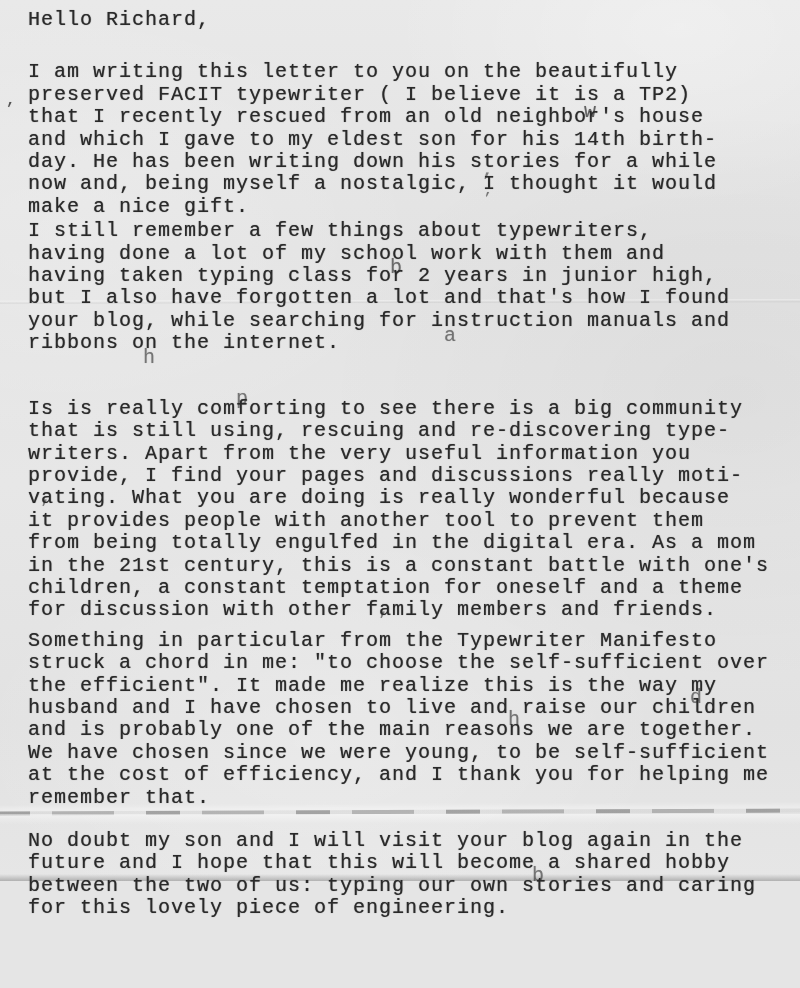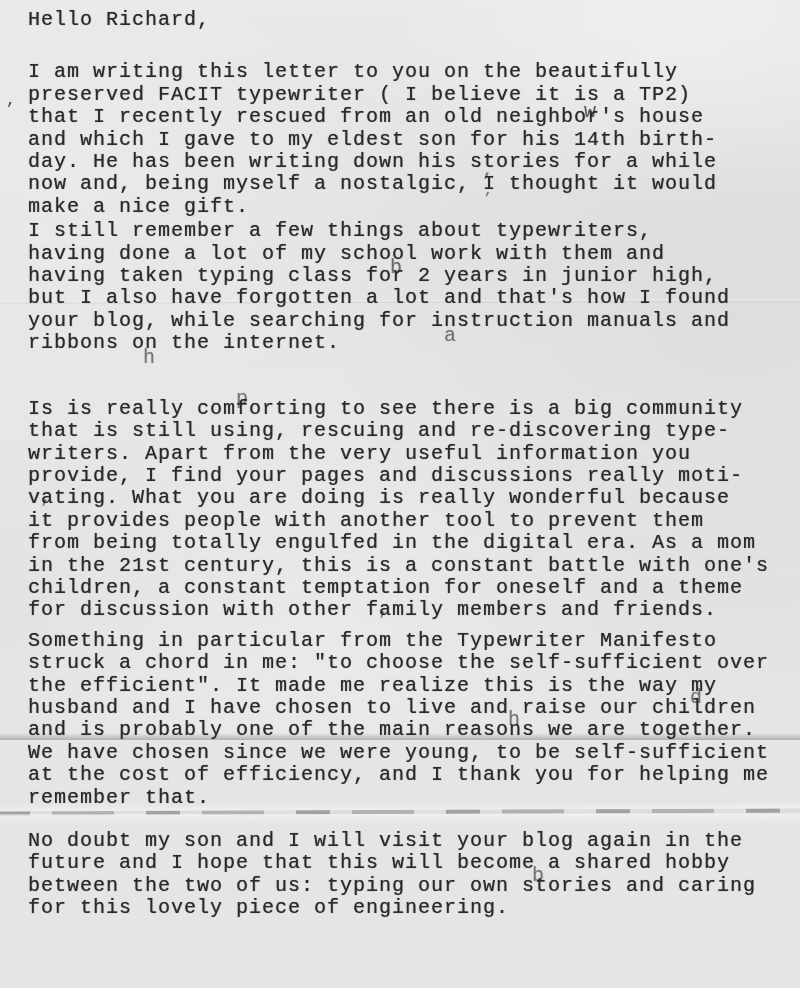--- a/index.html
+++ b/index.html
@@ -9,21 +9,21 @@
   body {
     width: 800px;
     height: 988px;
     overflow: hidden;
     background: #e5e5e5;
     font-family: "Liberation Mono", "DejaVu Sans Mono", monospace;
   }
   .paper {
     position: relative;
     width: 800px;
-    height: 740px;
+    height: 881px;
     background:
       radial-gradient(ellipse 420px 260px at 85% 3%, rgba(255,255,255,0.30), rgba(255,255,255,0) 70%),
       radial-gradient(ellipse 520px 320px at 8% 26%, rgba(255,255,255,0.22), rgba(255,255,255,0) 70%),
       radial-gradient(ellipse 600px 420px at 92% 45%, rgba(0,0,0,0.035), rgba(0,0,0,0) 70%),
       radial-gradient(ellipse 500px 300px at 40% 84%, rgba(255,255,255,0.25), rgba(255,255,255,0) 70%),
       linear-gradient(180deg, #e9e9e9 0%, #e3e3e3 28%, #e7e7e7 55%, #e2e2e2 82%, #e6e6e6 100%);
   }
   .letter {
     position: absolute;
     top: 0; left: 0; right: 0;

